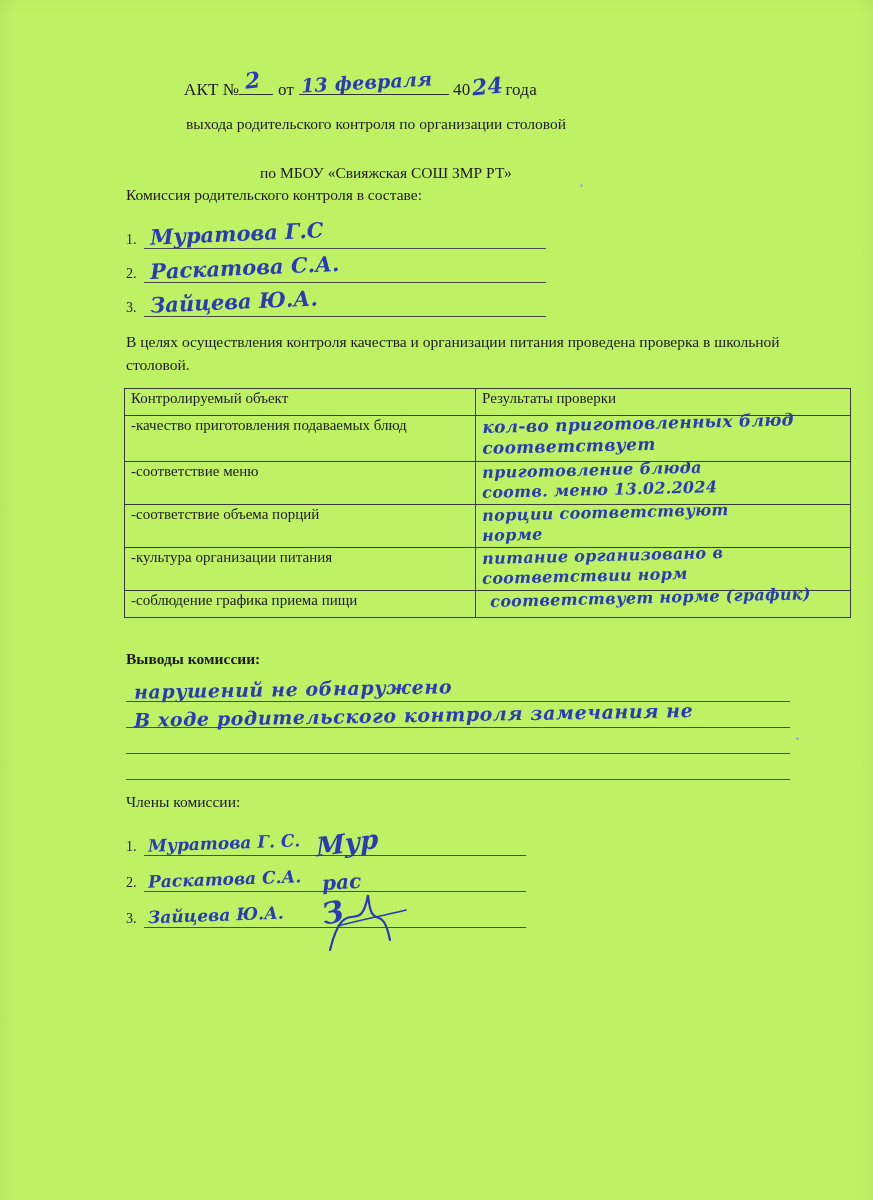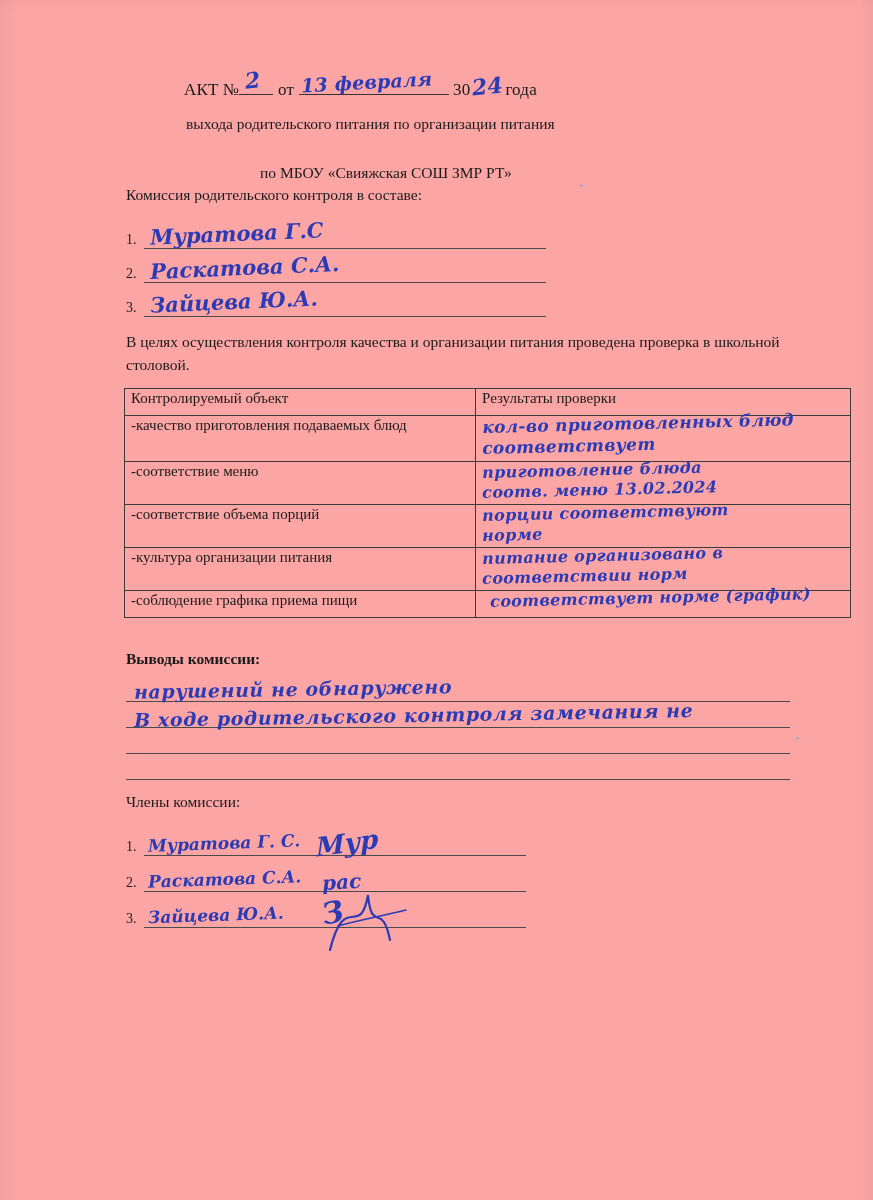--- a/index.html
+++ b/index.html
@@ -11,21 +11,21 @@
     width: 873px;
     height: 1200px;
     position: relative;
     font-family: "Liberation Serif", serif;
     color: #1a1a1a;
     overflow: hidden;
   }
   .page {
     position: absolute;
     inset: 0;
-    background: #fca5a5;
+    background: #bef264;
   }
   
   .page::before {
     content: "";
     position: absolute;
     inset: 0;
     background:
       linear-gradient(to right, rgba(0,0,0,0.035) 0px, rgba(0,0,0,0) 18px),
       linear-gradient(to left, rgba(0,0,0,0.03) 0px, rgba(0,0,0,0) 14px),
       linear-gradient(to bottom, rgba(0,0,0,0.02) 0px, rgba(0,0,0,0) 12px);
@@ -305,24 +305,24 @@
 </head>
 <body>
 
 <div class="page">
   <div class="doc">
 
     <div class="title-line">
       <span>АКТ №</span><span class="u-line num-slot"><span class="hw hw-num">2</span></span>
       <span>от</span>
       <span class="u-line date-slot"><span class="hw">13 февраля</span></span>
-      <span>30</span><span class="hw hw-num">24</span><span>года</span>
+      <span>40</span><span class="hw hw-num">24</span><span>года</span>
     </div>
 
-    <div class="subtitle1">выхода родительского питания по организации питания</div>
+    <div class="subtitle1">выхода родительского контроля по организации столовой</div>
     <div class="subtitle2">по МБОУ «Свияжская СОШ ЗМР РТ»</div>
 
     <div class="commission-head">Комиссия родительского контроля в составе:</div>
 
     <div class="numlist">
       <div class="numrow">
         <span class="idx">1.</span>
         <span class="rule"></span>
         <span class="sig">Муратова Г.С</span>
       </div>

